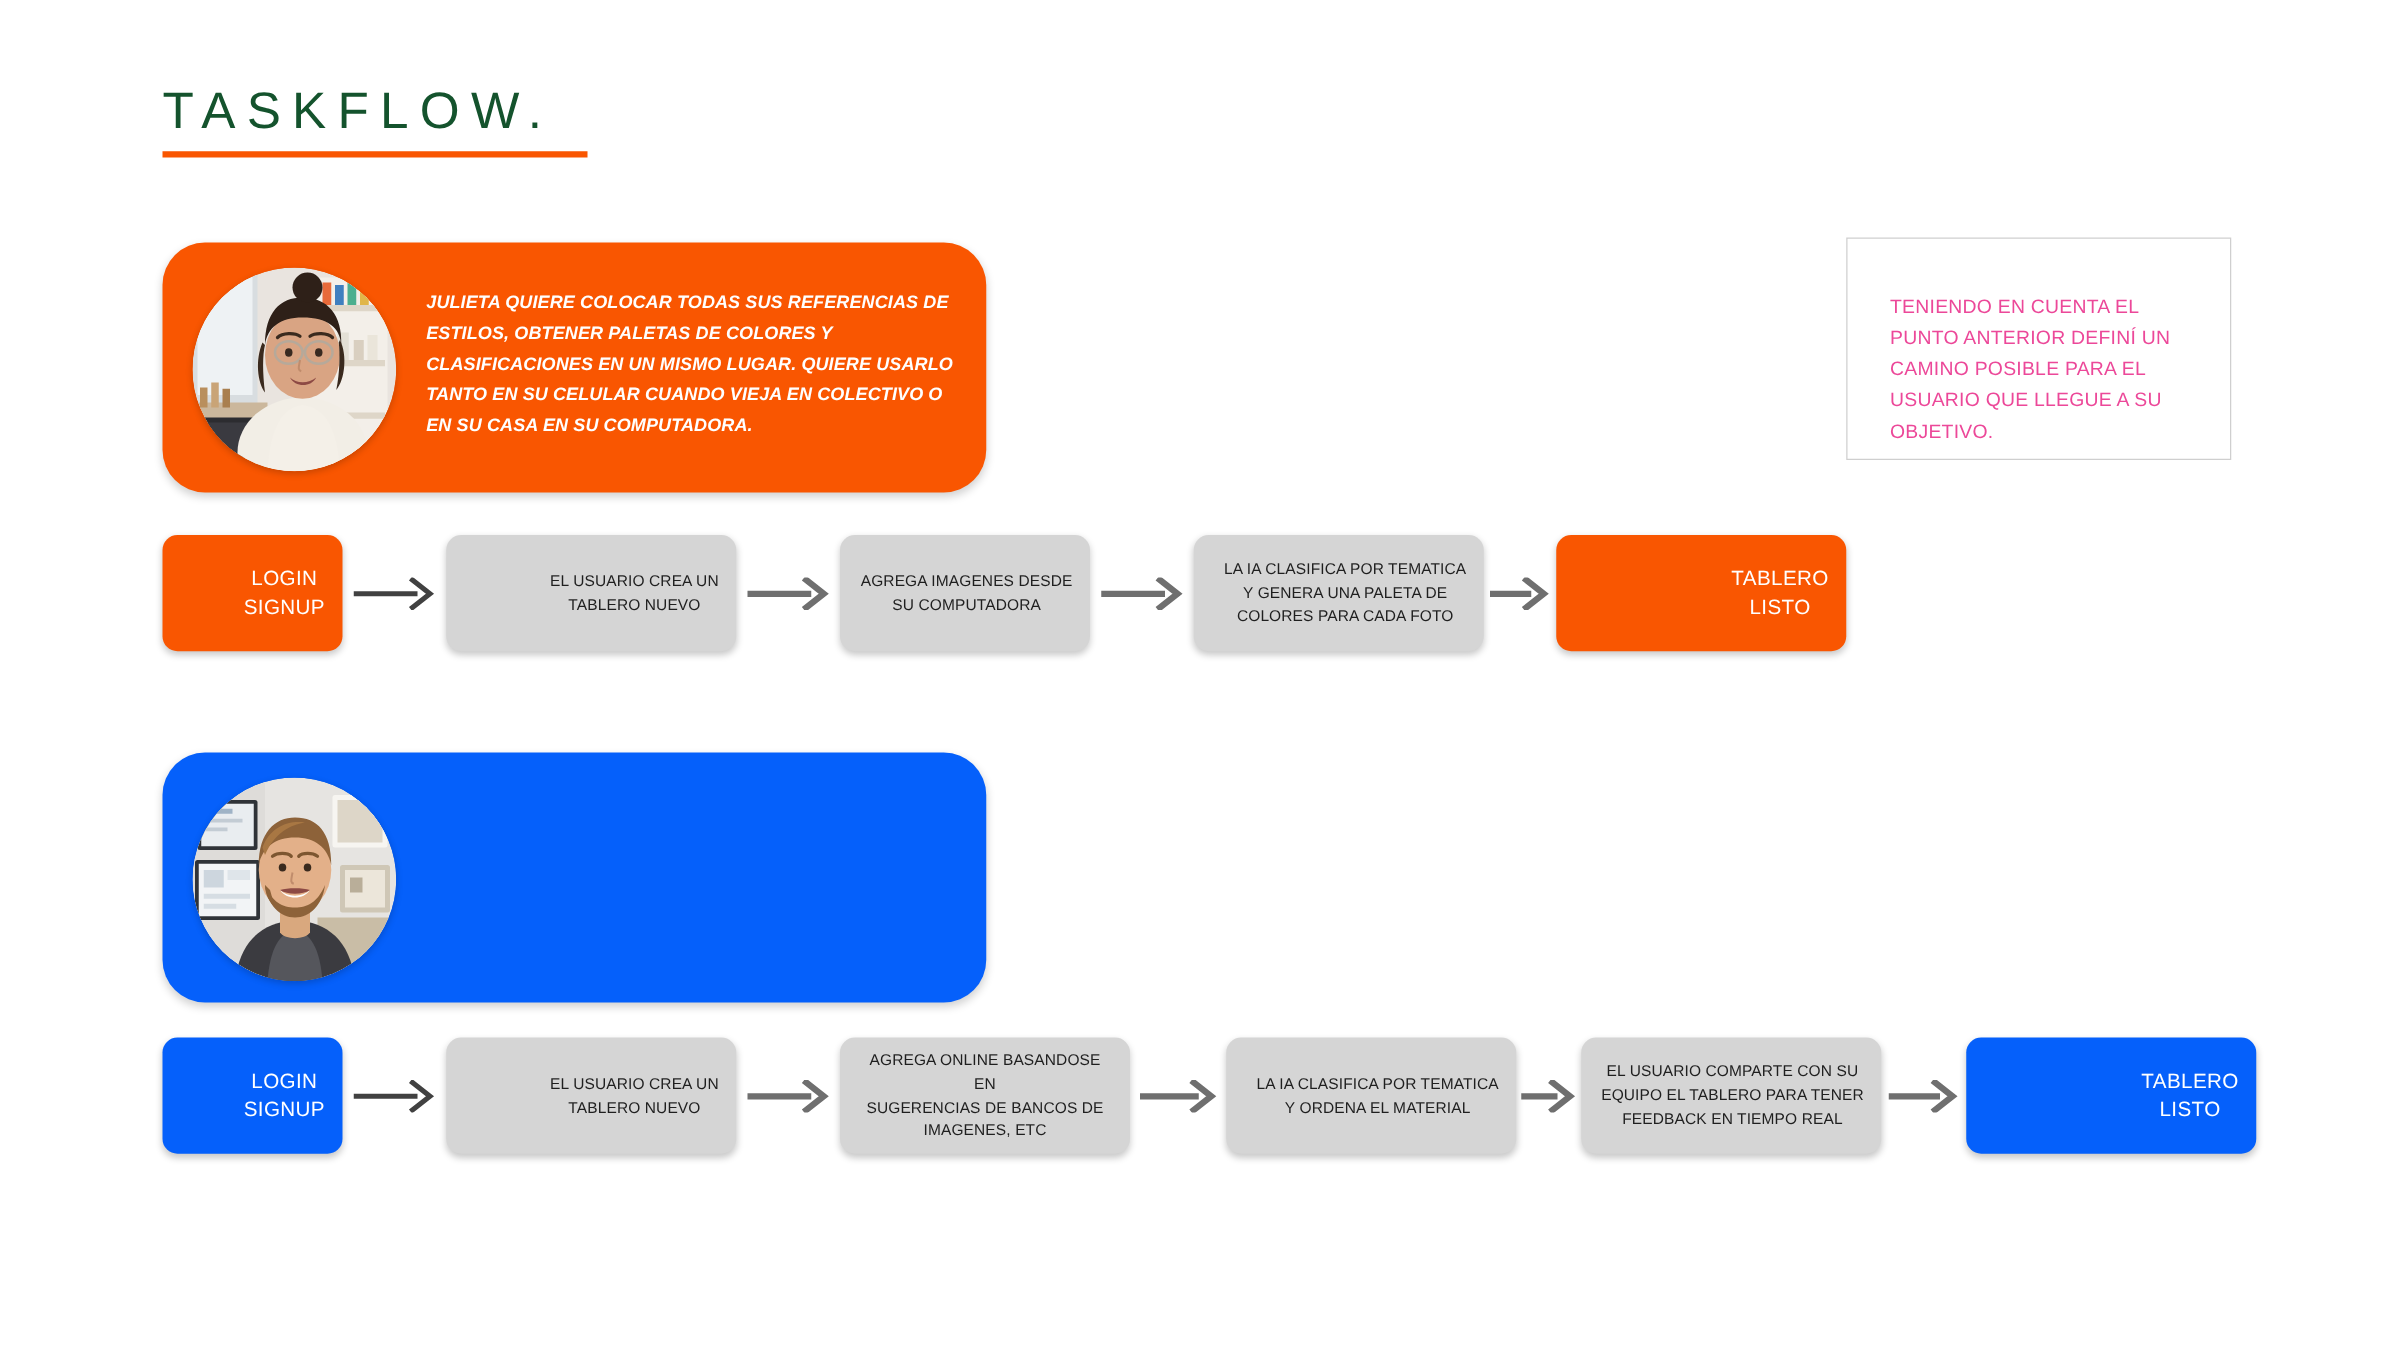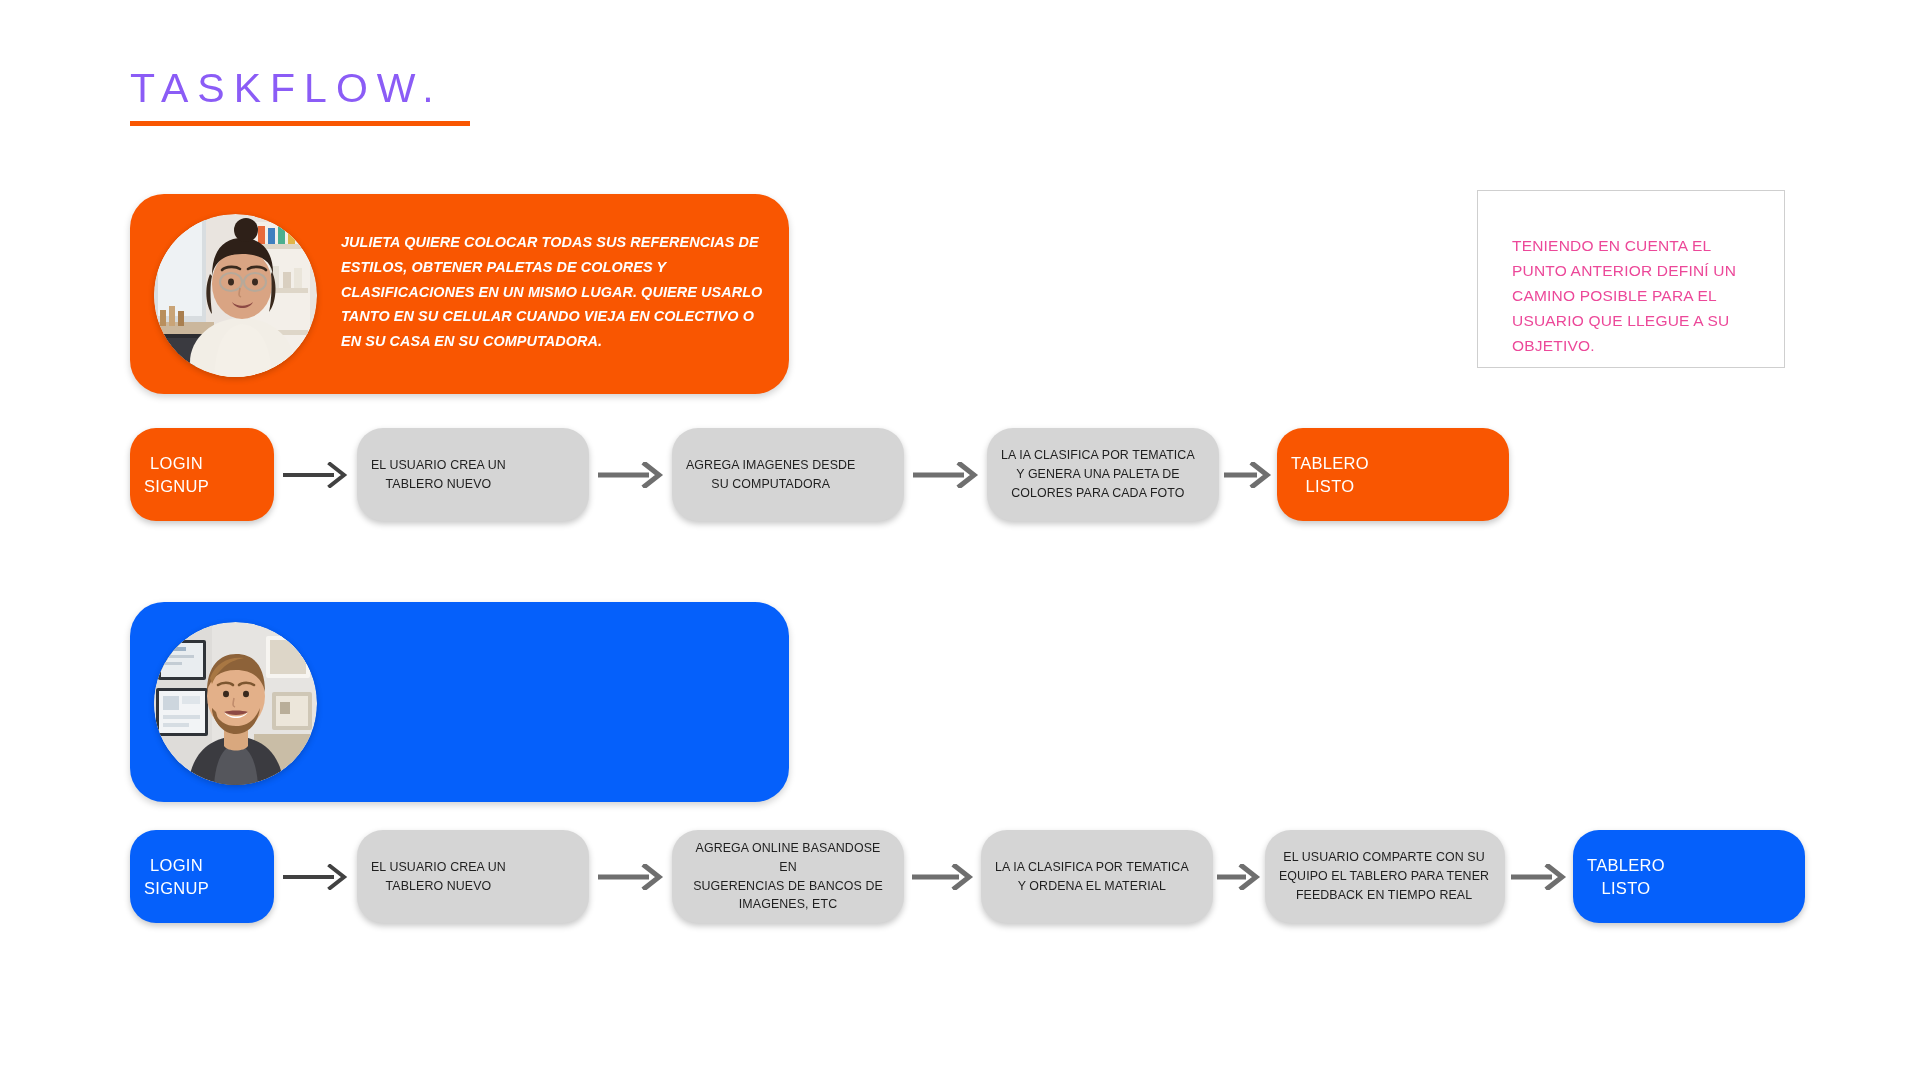--- a/index.html
+++ b/index.html
@@ -20,21 +20,21 @@
   .title-wrap {
     position: absolute;
     left: 130px;
     top: 68px;
     width: 400px;
   }
   .title {
     font-size: 41px;
     font-weight: 400;
     letter-spacing: 9px;
-    color: #8b5cf6;
+    color: #14532d;
     line-height: 1;
     white-space: nowrap;
   }
   .title-rule {
     margin-top: 12px;
     width: 340px;
     height: 5px;
     background: #f95601;
   }
 
@@ -106,24 +106,24 @@
     left: 130px;
     display: flex;
     align-items: center;
   }
   .flow.row1 { top: 428px; }
   .flow.row2 { top: 830px; }
 
   .node {
     position: relative;
     box-sizing: border-box;
-    border-radius: 26px;
+    border-radius: 12px;
     display: flex;
     align-items: center;
-    justify-content: flex-start;
+    justify-content: flex-end;
     text-align: center;
     box-shadow: 0 3px 6px rgba(0,0,0,0.22);
     flex: none;
   }
   .node .node-label {
     padding: 0 14px;
     white-space: pre-line;
   }
   .node.accent {
     color: #ffffff;
@@ -277,21 +277,21 @@
   <div class="node step" style="width:232px;height:93px;">
     <span class="node-label">EL USUARIO CREA UN
 TABLERO NUEVO</span>
   </div>
   <div class="arrow" style="width:83px;">
     <svg width="68" height="26" viewBox="0 0 68 26" aria-hidden="true">
       <line x1="1" y1="13" x2="52" y2="13" stroke="#6f6f6f" stroke-width="5"></line>
       <polyline points="48,2 62,13 48,24" fill="none" stroke="#6f6f6f" stroke-width="5" stroke-linecap="square"></polyline>
     </svg>
   </div>
-  <div class="node step" style="width:232px;height:93px;">
+  <div class="node step" style="width:200px;height:93px;">
     <span class="node-label">AGREGA IMAGENES  DESDE
 SU COMPUTADORA</span>
   </div>
   <div class="arrow" style="width:83px;">
     <svg width="68" height="26" viewBox="0 0 68 26" aria-hidden="true">
       <line x1="1" y1="13" x2="52" y2="13" stroke="#6f6f6f" stroke-width="5"></line>
       <polyline points="48,2 62,13 48,24" fill="none" stroke="#6f6f6f" stroke-width="5" stroke-linecap="square"></polyline>
     </svg>
   </div>
   <div class="node step" style="width:232px;height:93px;">

